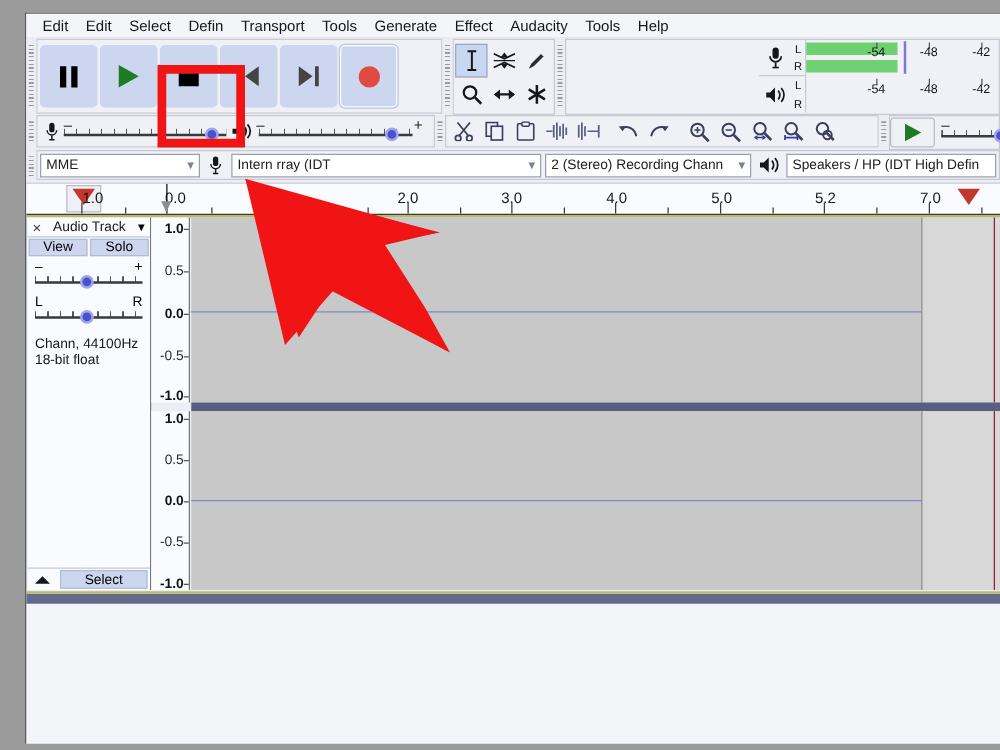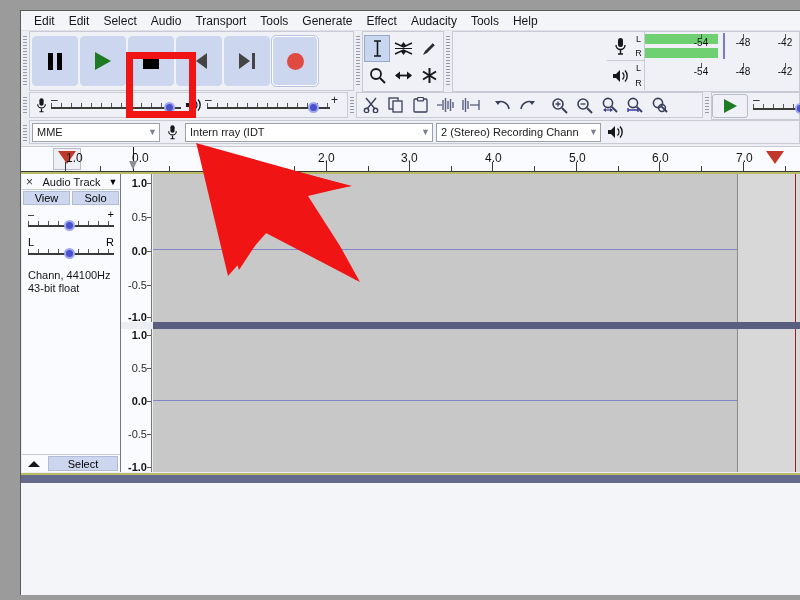--- a/index.html
+++ b/index.html
@@ -198,21 +198,21 @@
 <body>
 
 <div id="desktop">
 <div id="window">
 
 
   <div id="menubar">
     <div class="mi">Edit</div>
     <div class="mi">Edit</div>
     <div class="mi">Select</div>
-    <div class="mi">Audio</div>
+    <div class="mi">Defin</div>
     <div class="mi">Transport</div>
     <div class="mi">Tools</div>
     <div class="mi">Generate</div>
     <div class="mi">Effect</div>
     <div class="mi">Audacity</div>
     <div class="mi">Tools</div>
     <div class="mi">Help</div>
   </div>
 
   <div id="toolbars">
@@ -514,20 +514,23 @@
           <span>2 (Stereo) Recording Chann</span>
           <span class="arrow">▼</span>
         </div>
         <div class="dev-icon" style="width:22px;">
           <svg width="17" height="16" viewBox="0 0 17 16">
             <path d="M1 6 h3 L8 2 v12 L4 10 H1z" fill="#16171b"></path>
             <path d="M10.5 4.5 a5 5 0 0 1 0 7" fill="none" stroke="#16171b" stroke-width="1.4"></path>
             <path d="M13 2.5 a8 8 0 0 1 0 11" fill="none" stroke="#16171b" stroke-width="1.4"></path>
           </svg>
         </div>
+        <div class="combo" style="flex:1;">
+          <span>Speakers / HP (IDT High Defin</span>
+        </div>
       </div>
     </div>
   </div>
 
   <div id="ruler">
     <div class="rtri-box"></div>
     <div class="rtri" style="left:37px;"></div>
     <div class="rtri" style="left:745px;"></div>
 
     <div class="rlabel" style="left:45px;">1.0</div>
@@ -543,21 +546,21 @@
     <div class="rtick min" style="left:347px;"></div>
     <div class="rlabel" style="left:380px;">3.0</div>
     <div class="rtick maj" style="left:388px;"></div>
     <div class="rtick min" style="left:430px;"></div>
     <div class="rlabel" style="left:464px;">4.0</div>
     <div class="rtick maj" style="left:471px;"></div>
     <div class="rtick min" style="left:513px;"></div>
     <div class="rlabel" style="left:548px;">5.0</div>
     <div class="rtick maj" style="left:555px;"></div>
     <div class="rtick min" style="left:597px;"></div>
-    <div class="rlabel" style="left:631px;">6.0</div>
+    <div class="rlabel" style="left:631px;">5.2</div>
     <div class="rtick maj" style="left:638px;"></div>
     <div class="rtick min" style="left:680px;"></div>
     <div class="rlabel" style="left:715px;">7.0</div>
     <div class="rtick maj" style="left:722px;"></div>
     <div class="rtick min" style="left:764px;"></div>
 
     <div class="playhead" style="left:112px;"></div>
   </div>
 
   <div id="trackarea">
@@ -583,21 +586,21 @@
         </div>
         <div class="tc-slider">
           <span class="lbl-l">L</span>
           <span class="lbl-r">R</span>
           <div class="tk"></div>
               <div class="tr"></div>
           <div class="th"></div>
         </div>
         <div class="tc-info">
           <div>Chann, 44100Hz</div>
-          <div>43-bit float</div>
+          <div>18-bit float</div>
         </div>
         <div class="tc-bottom">
           <div class="tc-up">
             <svg width="14" height="8" viewBox="0 0 14 8">
                   <path d="M7 1 L13 7 H1z" fill="#16171b"></path>
                 </svg>
           </div>
           <div class="tc-select">Select</div>
         </div>
       </div>

